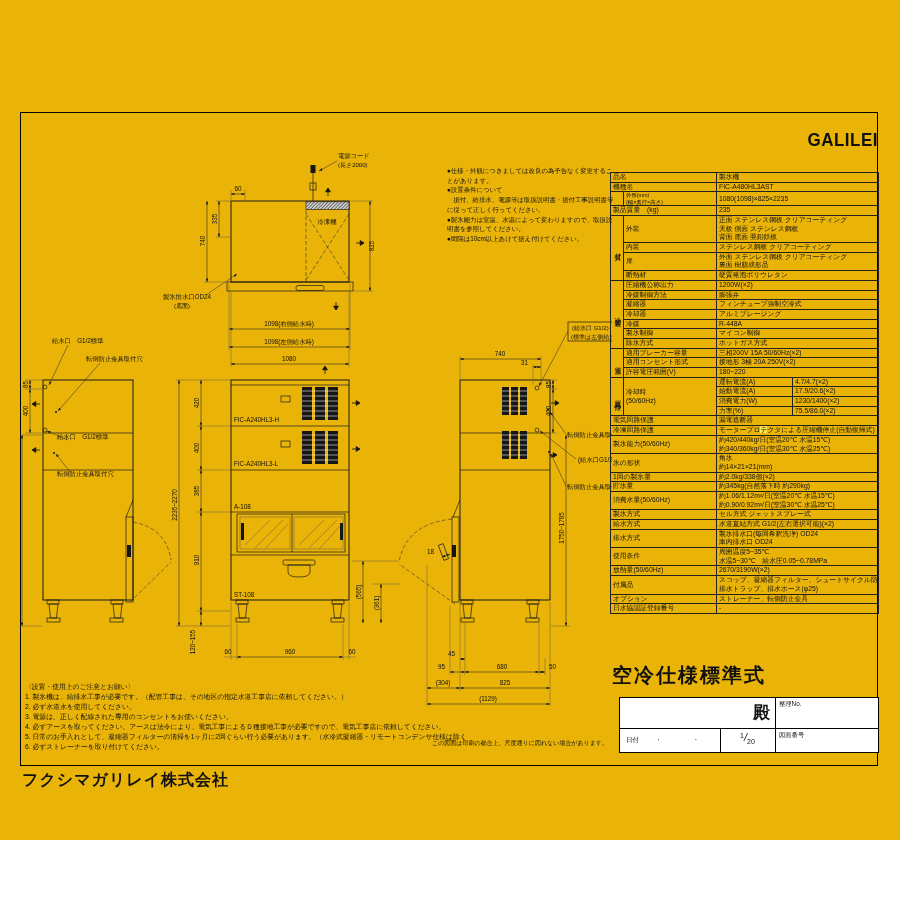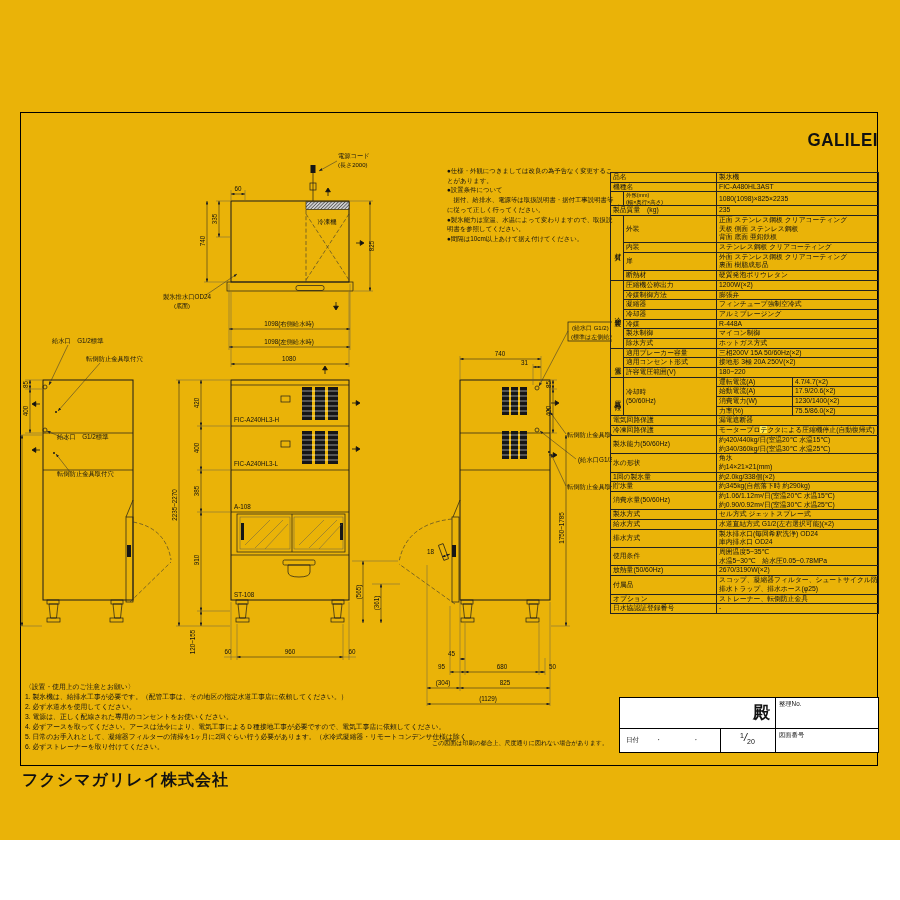--- a/index.html
+++ b/index.html
@@ -670,20 +670,21 @@
               <div>日水協認証登録番号</div>
             </td>
             <td class="v" colspan="2">
               <div>-</div>
             </td>
           </tr>
         </tbody>
     </table>
   </div>
 
+  <div class="spec-title">空冷仕様標準式</div>
   <div class="print-note">この図面は印刷の都合上、尺度通りに図れない場合があります。</div>
 
   <div class="tb">
     <div class="r1">
       <div class="dono">殿</div>
       <div class="v1"></div>
       <div class="seiri tiny">整理No.</div>
     </div>
     <div class="r2">
       <div class="v2"></div>

